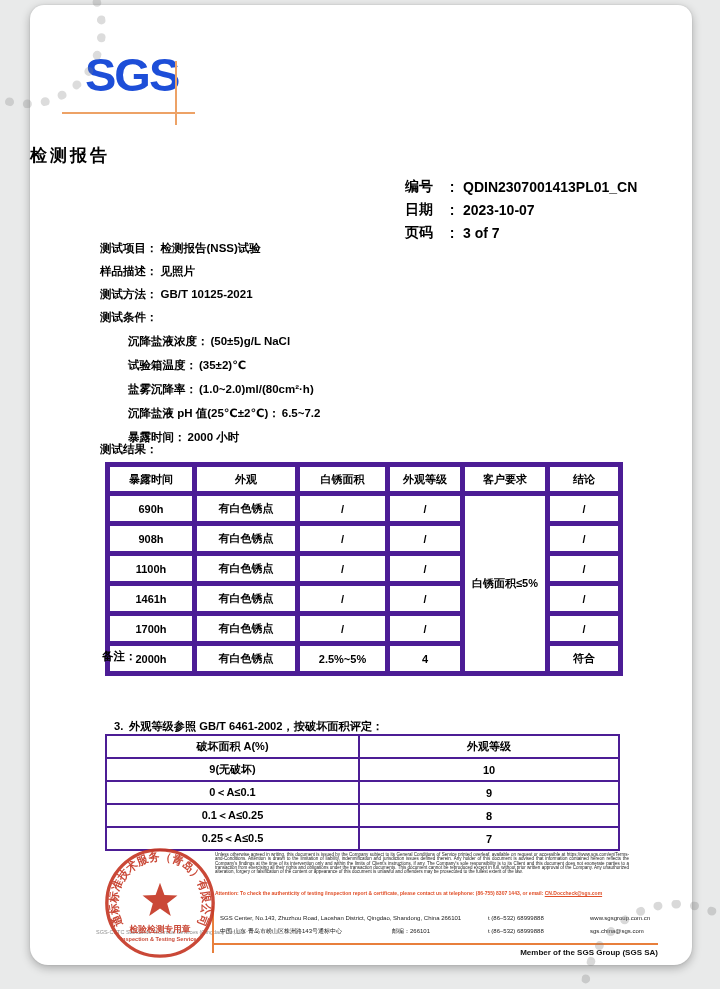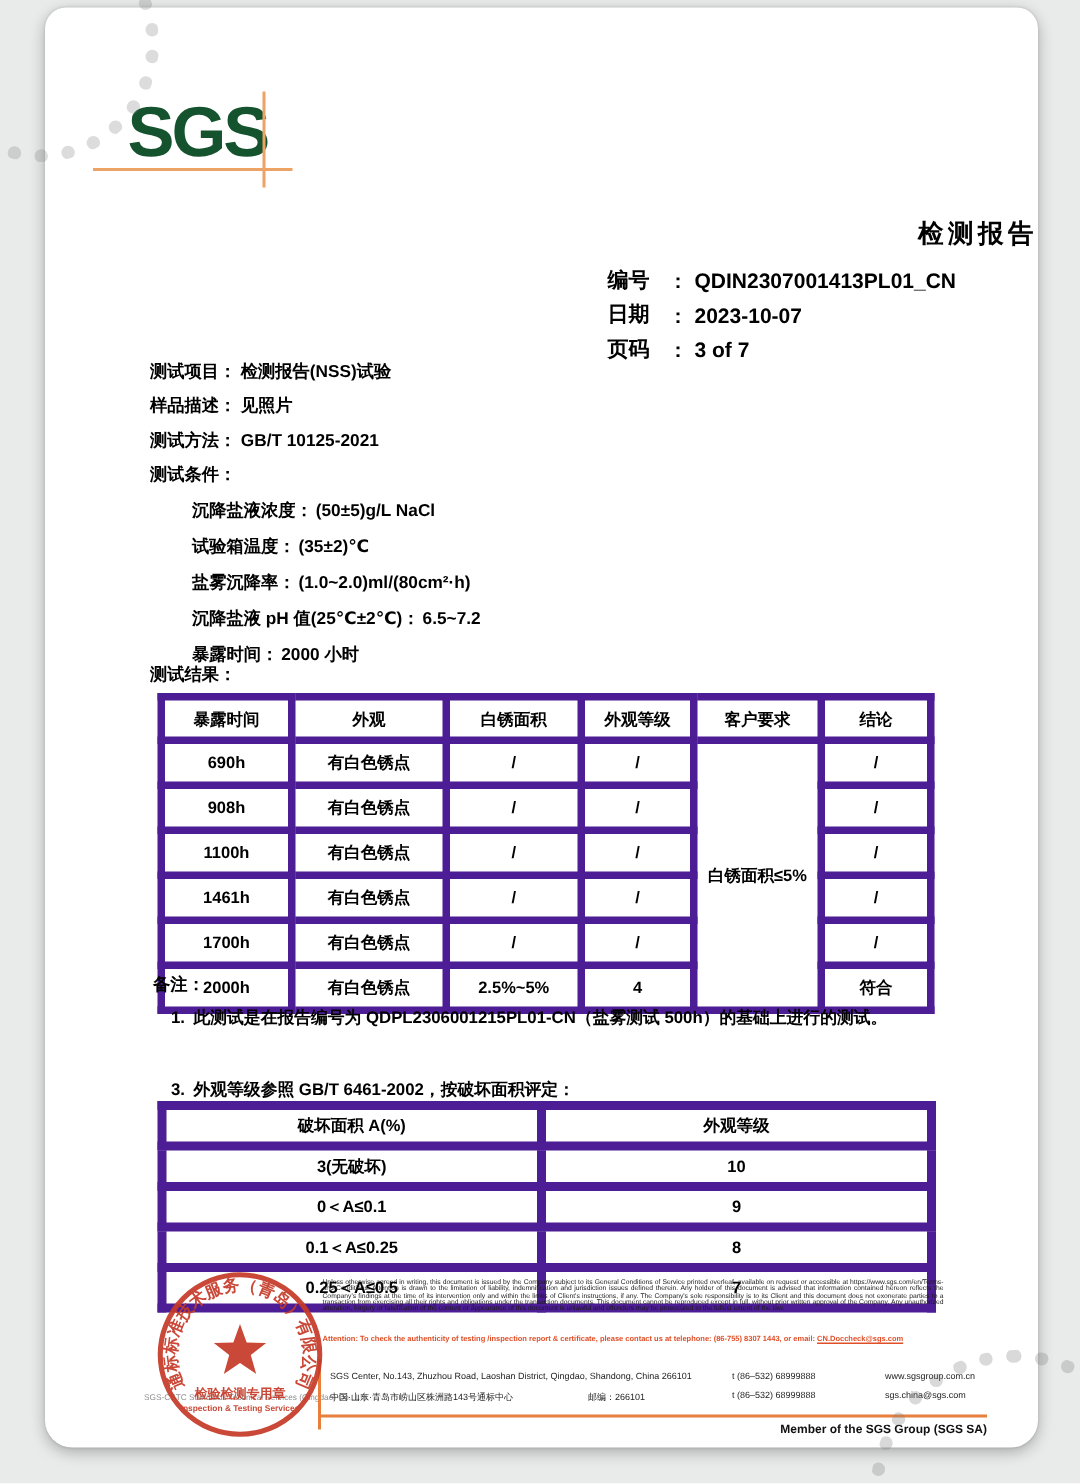--- a/index.html
+++ b/index.html
@@ -14,26 +14,26 @@
     position:absolute; left:30px; top:5px; width:662px; height:960px;
     background:#ffffff; border-radius:14px 14px 18px 18px;
     box-shadow:0 3px 10px rgba(0,0,0,.28), 0 0 2px rgba(0,0,0,.12);
   }
   
   .wm { position:absolute; border-radius:50%; pointer-events:none; z-index:6; }
   .wm-tl { left:-52px; top:-50px; width:140px; height:140px; border:9px dotted rgba(130,130,130,.28); }
   .wm-br { left:580px; top:900px; width:175px; height:175px; border:9px dotted rgba(130,130,130,.30); }
 
   
-  .logo-text { left:55px; top:59px; font-size:47px; font-weight:700; color:#14532d; letter-spacing:-2px; line-height:1; }
+  .logo-text { left:55px; top:46px; font-size:47px; font-weight:700; color:#1d4ed8; letter-spacing:-2px; line-height:1; }
   .logo-underline { left:32px; top:107px; width:133px; height:2px; background:#eda266; }
   .logo-vline { left:145px; top:56px; width:2px; height:64px; background:#eda266; }
 
   
-  .title { left:0; top:139px; width:662px; text-align:right; font-size:17px; font-weight:700; letter-spacing:3px; }
+  .title { left:0; top:139px; width:662px; text-align:left; font-size:17px; font-weight:700; letter-spacing:3px; }
   .meta { left:375px; top:170px; font-size:14px; }
   .meta-row { display:flex; height:23px; align-items:center; }
   .ml { width:36px; font-weight:700; }
   .mc { width:22px; text-align:center; font-weight:700; }
   .mv { font-weight:700; }
 
   
   .info { left:70px; top:232px; font-size:11.5px; font-weight:700; }
   .iline { height:23px; line-height:23px; white-space:nowrap; }
   .iline .lab { margin-right:3px; }
@@ -51,21 +51,21 @@
 
   
   .notes-label { left:72px; top:644px; font-size:11.5px; font-weight:700; }
   .note { position:absolute; left:84px; font-size:11.2px; font-weight:700; white-space:nowrap; }
   .note-num { display:inline-block; width:15px; }
   .n1 { top:666px; } .n2 { top:690px; } .n3 { top:714px; }
 
   
   table.t2 { left:75px; top:729px; width:513px; border-collapse:collapse; table-layout:fixed;
              font-size:11px; font-weight:700; text-align:center; }
-  table.t2 th, table.t2 td { border:6px solid #4c1d95; padding:0; height:21px;text-align:center; }
+  table.t2 th, table.t2 td { border:2px solid #4c1d95; padding:0; height:21px;text-align:center; }
 
   
   .company-line { left:66px; top:924px; width:152px; font-size:5.5px; color:#8f8f8f; white-space:nowrap; }
   .disclaimer { left:185px; top:848px; width:414px; font-size:4.5px; line-height:4.35px;
                 text-align:justify; color:#1b1b1b; }
   .attention { left:185px; top:886px; width:414px; font-size:5px; line-height:5.4px;
                font-weight:700; color:#e04f28; }
   .attention .underline { text-decoration:underline; }
   .f-vline { left:182px; top:901px; width:2px; height:47px; background:#e87f3c; }
   .addr { left:190px; top:906px; width:438px; font-size:6px; color:#222; }
@@ -204,39 +204,36 @@
         <td>2000h</td>
         <td>有白色锈点</td>
         <td>2.5%~5%</td>
         <td>4</td>
         <td>符合</td>
       </tr>
     </tbody>
       </table>
 
     <div class="abs notes-label">备注：</div>
-    <div class="note n1">
-      <span class="note-num">1.</span><span>此测试是在报告编号为 QDPL2306001215PL01-CN（盐雾测试 500h）的基础上进行的测试。</span>
-    </div>
     <div class="note n3">
       <span class="note-num">3.</span><span>外观等级参照 GB/T 6461-2002，按破坏面积评定：</span>
     </div>
 
     <table class="abs t2">
       <colgroup>
           <col style="width:253px">
           <col style="width:260px">
         </colgroup>
       <tbody>
           <tr>
         <th>破坏面积 A(%)</th>
         <th>外观等级</th>
       </tr>
       <tr>
-        <td>3(无破坏)</td>
+        <td>9(无破坏)</td>
         <td>10</td>
       </tr>
       <tr>
         <td>0＜A≤0.1</td>
         <td>9</td>
       </tr>
       <tr>
         <td>0.1＜A≤0.25</td>
         <td>8</td>
       </tr>

